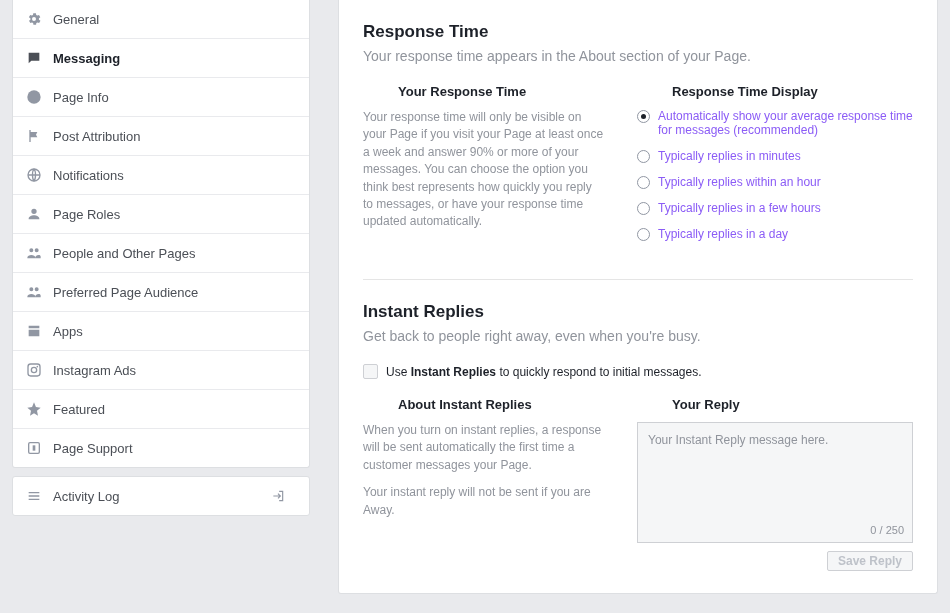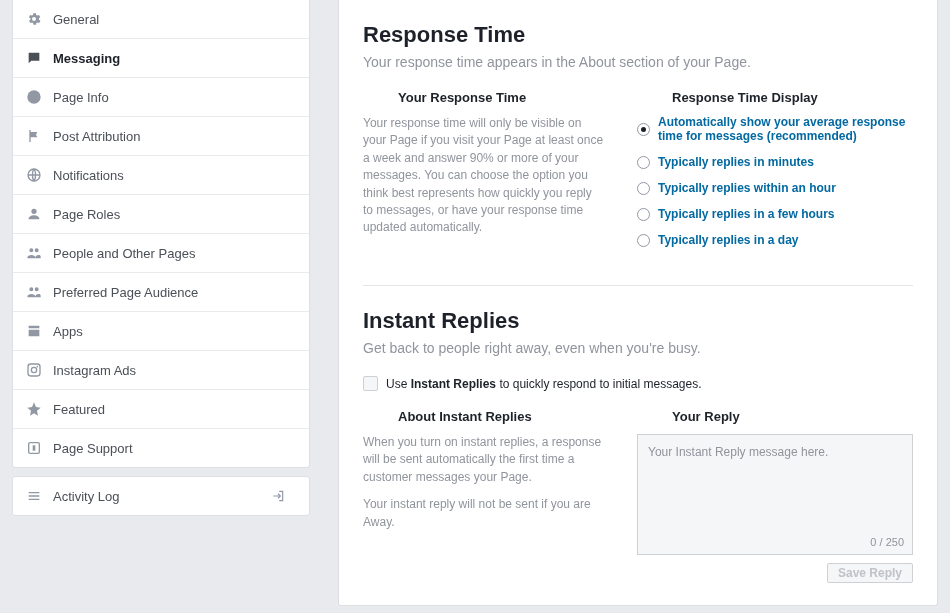--- a/index.html
+++ b/index.html
@@ -60,21 +60,21 @@
     }
     .main {
       flex: 1;
       background: #fff;
       border: 1px solid #dddfe2;
       border-top: none;
       border-radius: 0 0 3px 3px;
       padding: 22px 24px;
     }
     .section-title {
-      font-size: 22px;
+      font-size: 17px;
       font-weight: bold;
       color: #1d2129;
       margin-bottom: 6px;
     }
     .section-sub {
       font-size: 14px;
       color: #90949c;
       margin-bottom: 20px;
     }
     .cols { display: flex; gap: 32px; }
@@ -87,26 +87,26 @@
       margin-left: 35px;
     }
     .muted-p {
       font-size: 12px;
       color: #90949c;
       line-height: 1.45;
       margin-bottom: 10px;
     }
     .radio-row {
       display: flex;
-      align-items: center;
+      align-items: flex-start;
       gap: 8px;
       margin-bottom: 12px;
       font-size: 12px;
-      font-weight: bold;
-      color: #0369a1;
+      font-weight: normal;
+      color: #8b5cf6;
       cursor: pointer;
     }
     .radio {
       width: 13px;
       height: 13px;
       border: 1px solid #9197a3;
       border-radius: 50%;
       flex: 0 0 13px;
       display: flex;
       align-items: center;

